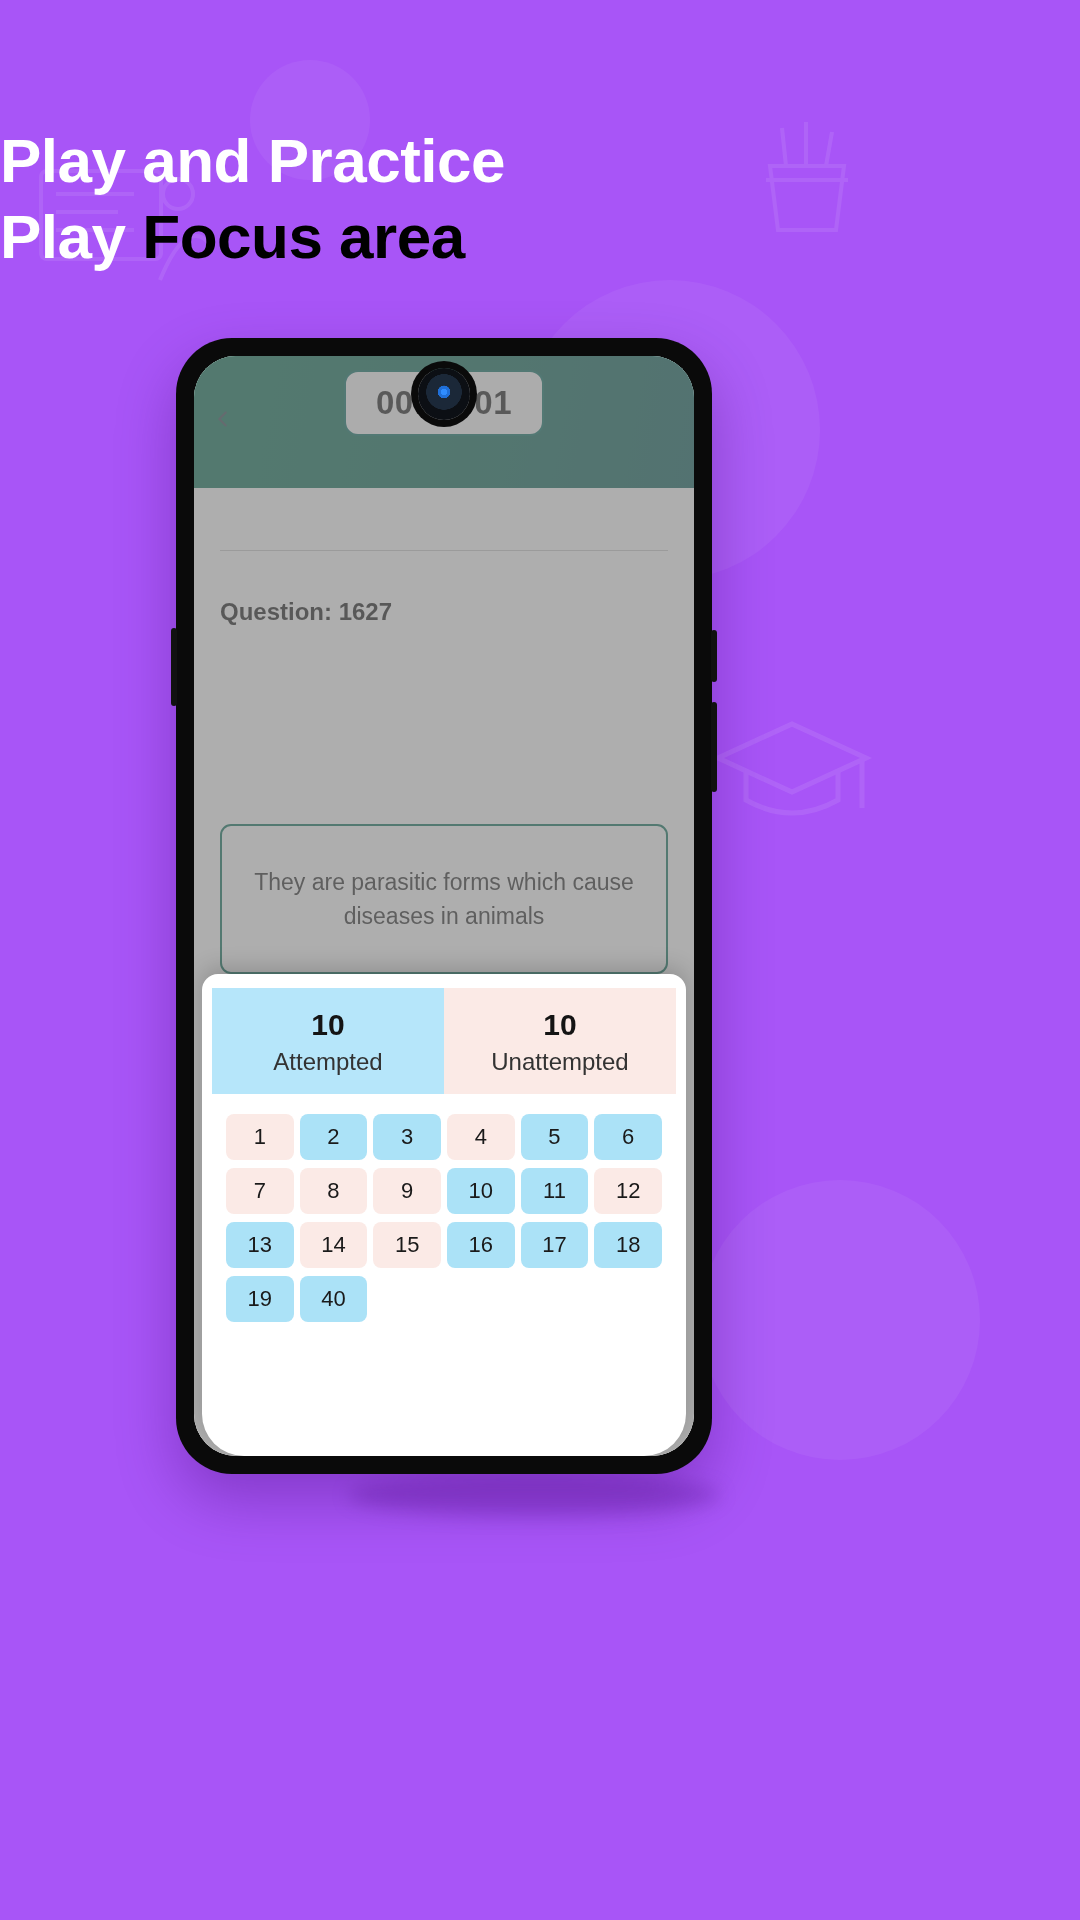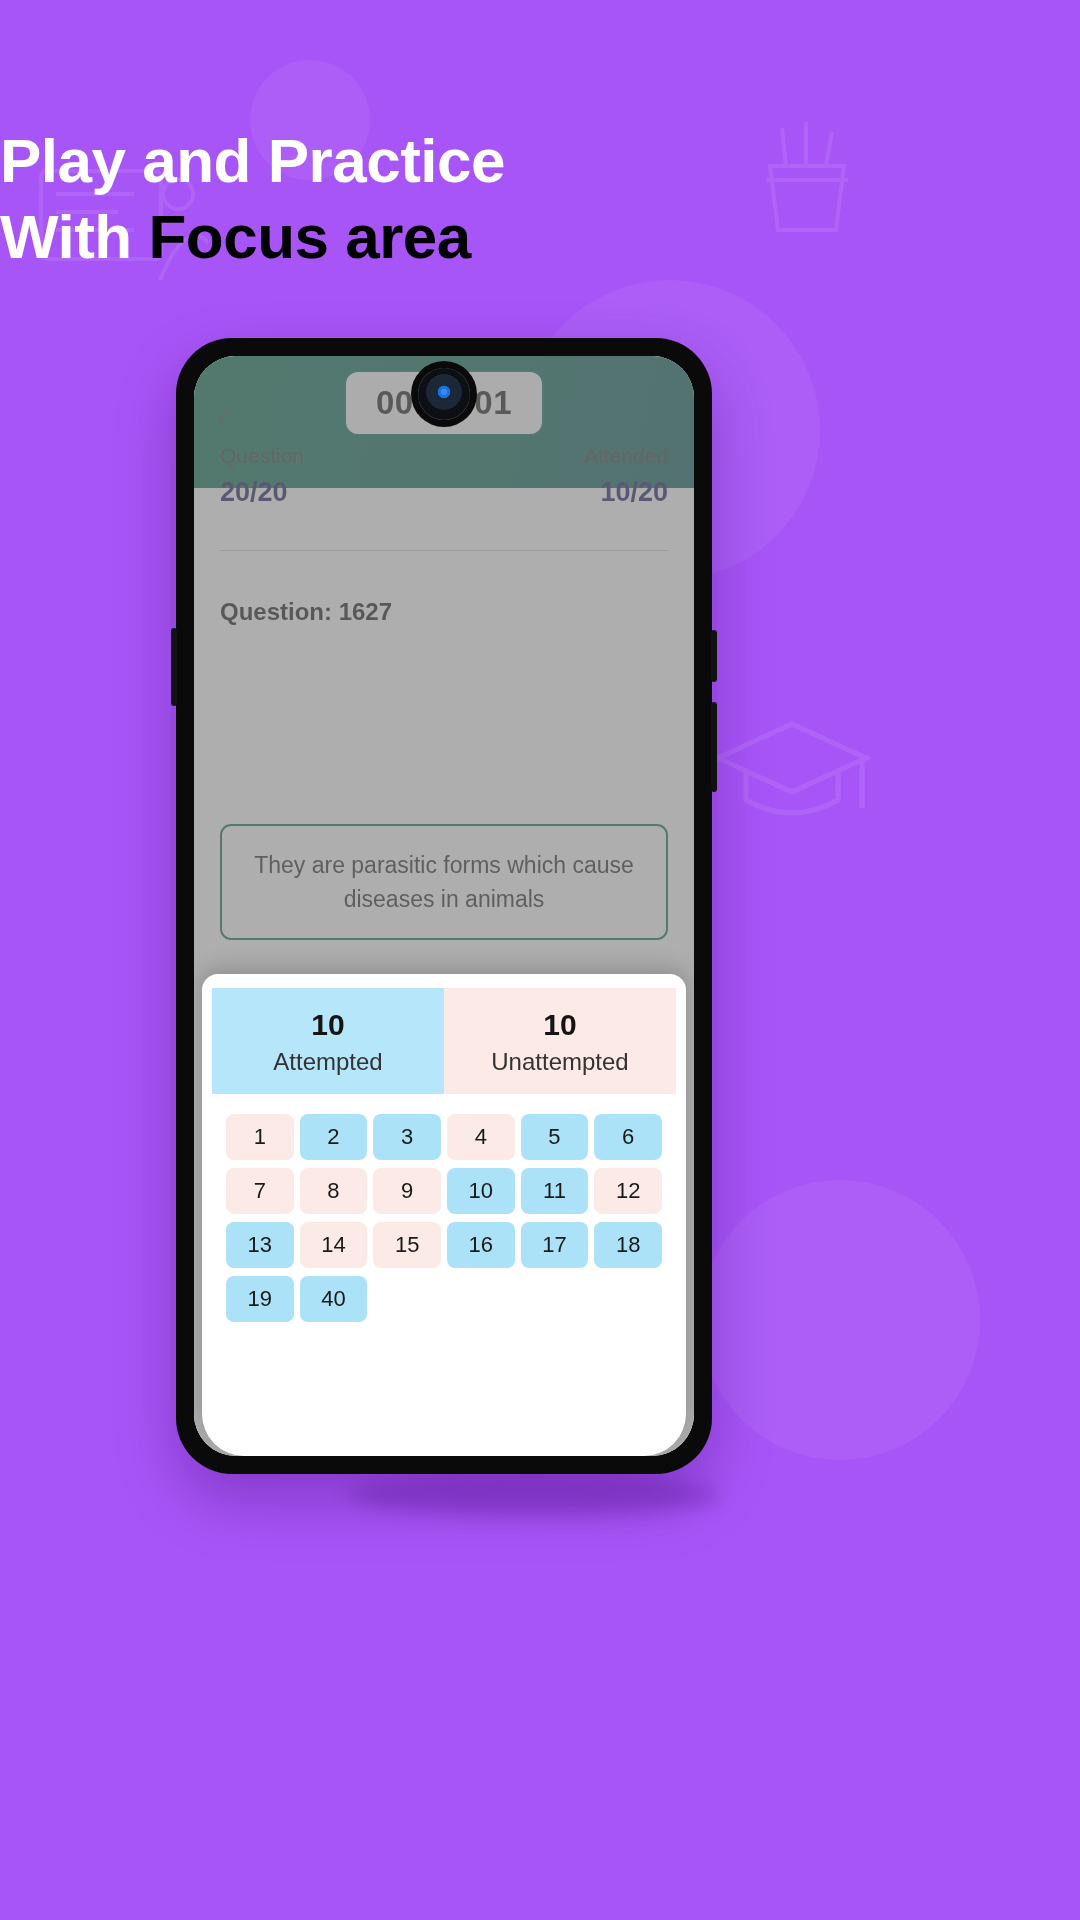--- a/index.html
+++ b/index.html
@@ -118,21 +118,21 @@
 
   .option {
     position:absolute; left:26px; width:448px;
     border-radius:11px;
     display:flex; align-items:center; justify-content:center;
     text-align:center;
     font-size:23px; line-height:1.5;
     padding:18px 22px;
   }
   .option.plain {
-    top:468px; height:116px;
+    top:468px; height:150px;
     border:2px solid #0d6e5a;
     background:transparent;
     color:#2b2b2b;
   }
   .option.filled {
     top:636px; height:150px;
     background:linear-gradient(100deg,#0d6e55,#0a5350);
     color:#ffffff;
   }
 
@@ -215,21 +215,21 @@
   </svg>
 
   <svg class="bg-deco" style="left:196px; top:372px;" width="90" height="80" viewBox="0 0 90 80">
     <rect x="4" y="6" width="38" height="52" fill="none" stroke="#fff" stroke-width="4"></rect>
     <rect x="42" y="6" width="38" height="52" fill="none" stroke="#fff" stroke-width="4"></rect>
   </svg>
 </div>
 
 <div class="headline">
   <span>Play and Practice</span>
-  <span class="l2"><span>With </span><span class="accent">Focus area</span></span>
+  <span class="l2"><span>Play </span><span class="accent">Focus area</span></span>
 </div>
 
 <div class="phone-shadow"></div>
 
 <div class="phone">
   <div class="btn-left" style="top:290px; height:78px;"></div>
   <div class="btn-vol" style="top:292px; height:52px;"></div>
   <div class="btn-vol" style="top:364px; height:90px;"></div>
 
   <div class="screen">
@@ -238,30 +238,20 @@
       <div class="app-band"></div>
 
       <div class="back-chevron">
         <svg viewBox="0 0 24 24" fill="none" stroke="#3a4a55" stroke-width="2.4" stroke-linecap="round" stroke-linejoin="round">
           <polyline points="15 5 8 12 15 19"></polyline>
         </svg>
       </div>
 
       <div class="timer-pill">00:19:01</div>
 
-      <div class="stats-row">
-        <div>
-          <div class="stat-label">Question</div>
-          <div class="stat-value">20/20</div>
-        </div>
-        <div class="stat-right">
-          <div class="stat-label">Attended</div>
-          <div class="stat-value">10/20</div>
-        </div>
-      </div>
 
       <div class="divider"></div>
 
       <div class="q-id">Question: 1627</div>
 
       <div class="option plain">
         <span>They are parasitic forms which cause diseases in animals</span>
       </div>
       <div class="option filled">
         <span>They have a protein rich layer called</span>

